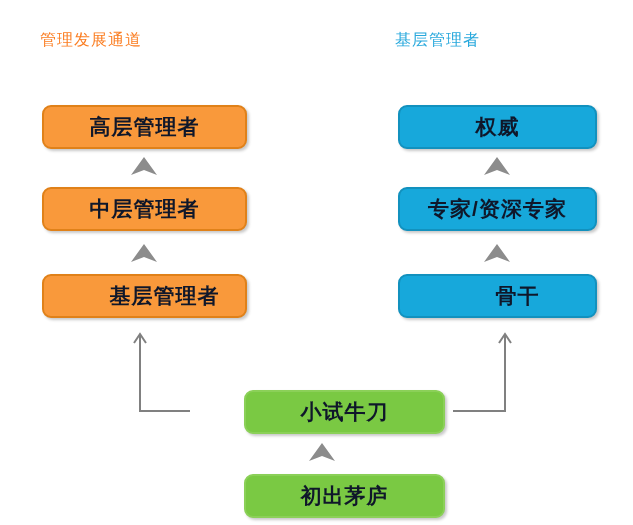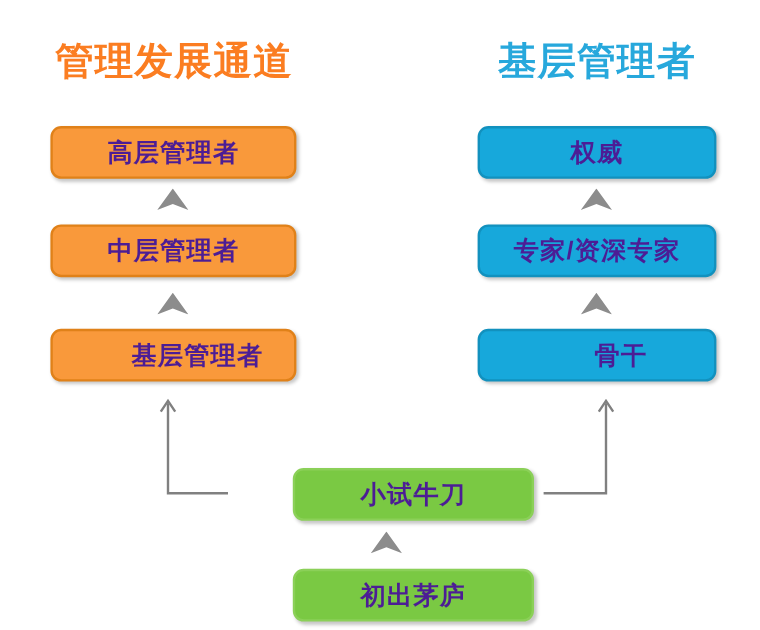--- a/index.html
+++ b/index.html
@@ -11,39 +11,38 @@
   .canvas {
     position: relative;
     width: 633px;
     height: 525px;
     background: #ffffff;
     overflow: hidden;
   }
   .col-title {
     position: absolute;
     top: 30px;
-    font-size: 32px;
-    font-weight: bold;
-    text-align: center;
+    font-size: 16px;
+    font-weight: normal;
     letter-spacing: 1px;
     white-space: nowrap;
   }
   .title-left  { left: 40px;  width: 210px; color: var(--title-orange, #FB7D21); }
   .title-right { left: 395px; width: 205px; color: var(--title-blue, #27A8DC); }
 
   .node {
     position: absolute;
     height: 44px;
     border-radius: 9px;
     border: 2px solid;
     box-sizing: border-box;
     display: flex;
     align-items: center;
     justify-content: center;
-    color: #4c1d95;
+    color: #0f172a;
     font-weight: bold;
     font-size: 21px;
     letter-spacing: 1px;
     box-shadow: 2px 2px 3px rgba(0,0,0,0.22);
     white-space: nowrap;
   }
   .orange { left: 42px;  width: 205px; background: var(--orange-fill, #F9993B); border-color: var(--orange-border, #E08119); }
   .blue   { left: 398px; width: 199px; background: var(--blue-fill, #17A8DB);   border-color: var(--blue-border, #1291BE); }
   .green  { left: 222px; width: 201px; background: var(--green-fill, #7AC943);  border-color: var(--green-border, #8BD058); margin-left: 22px; }
 

